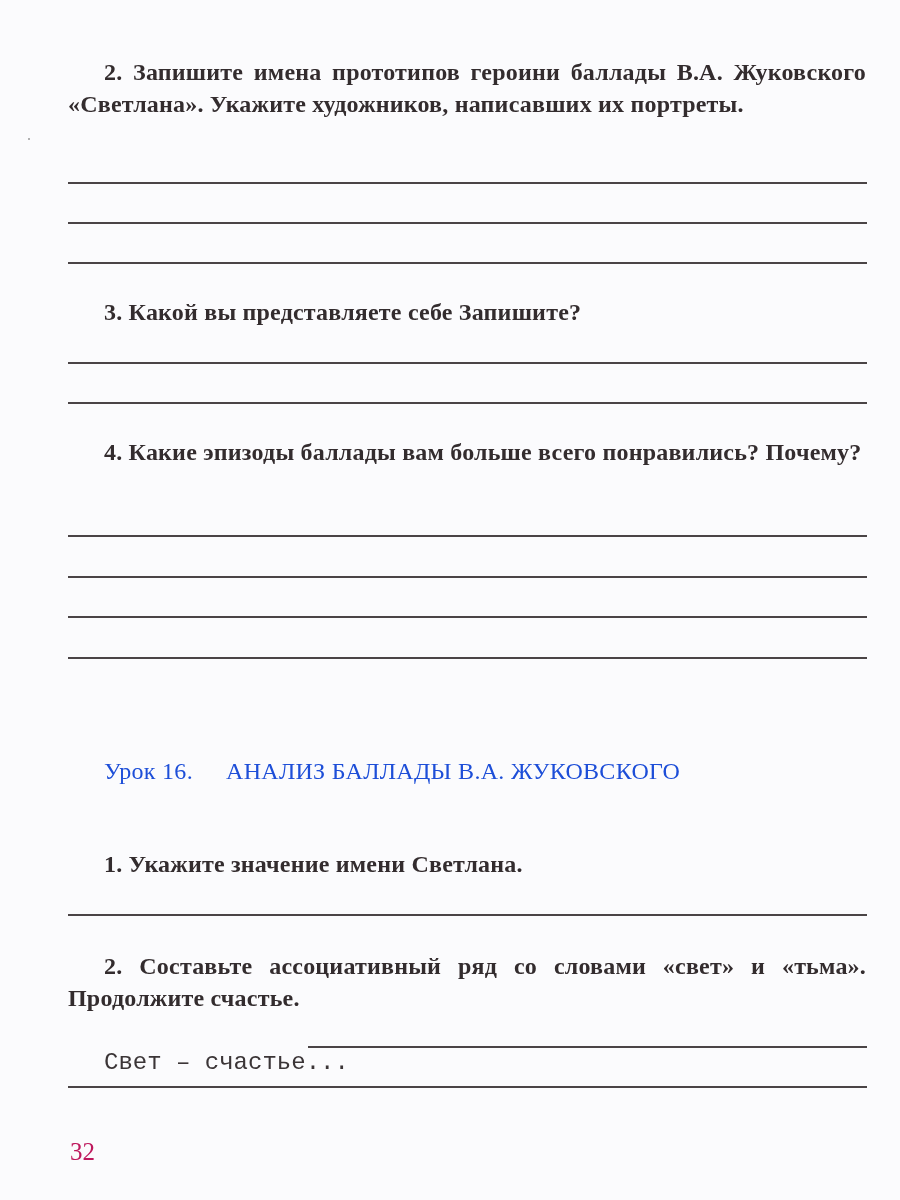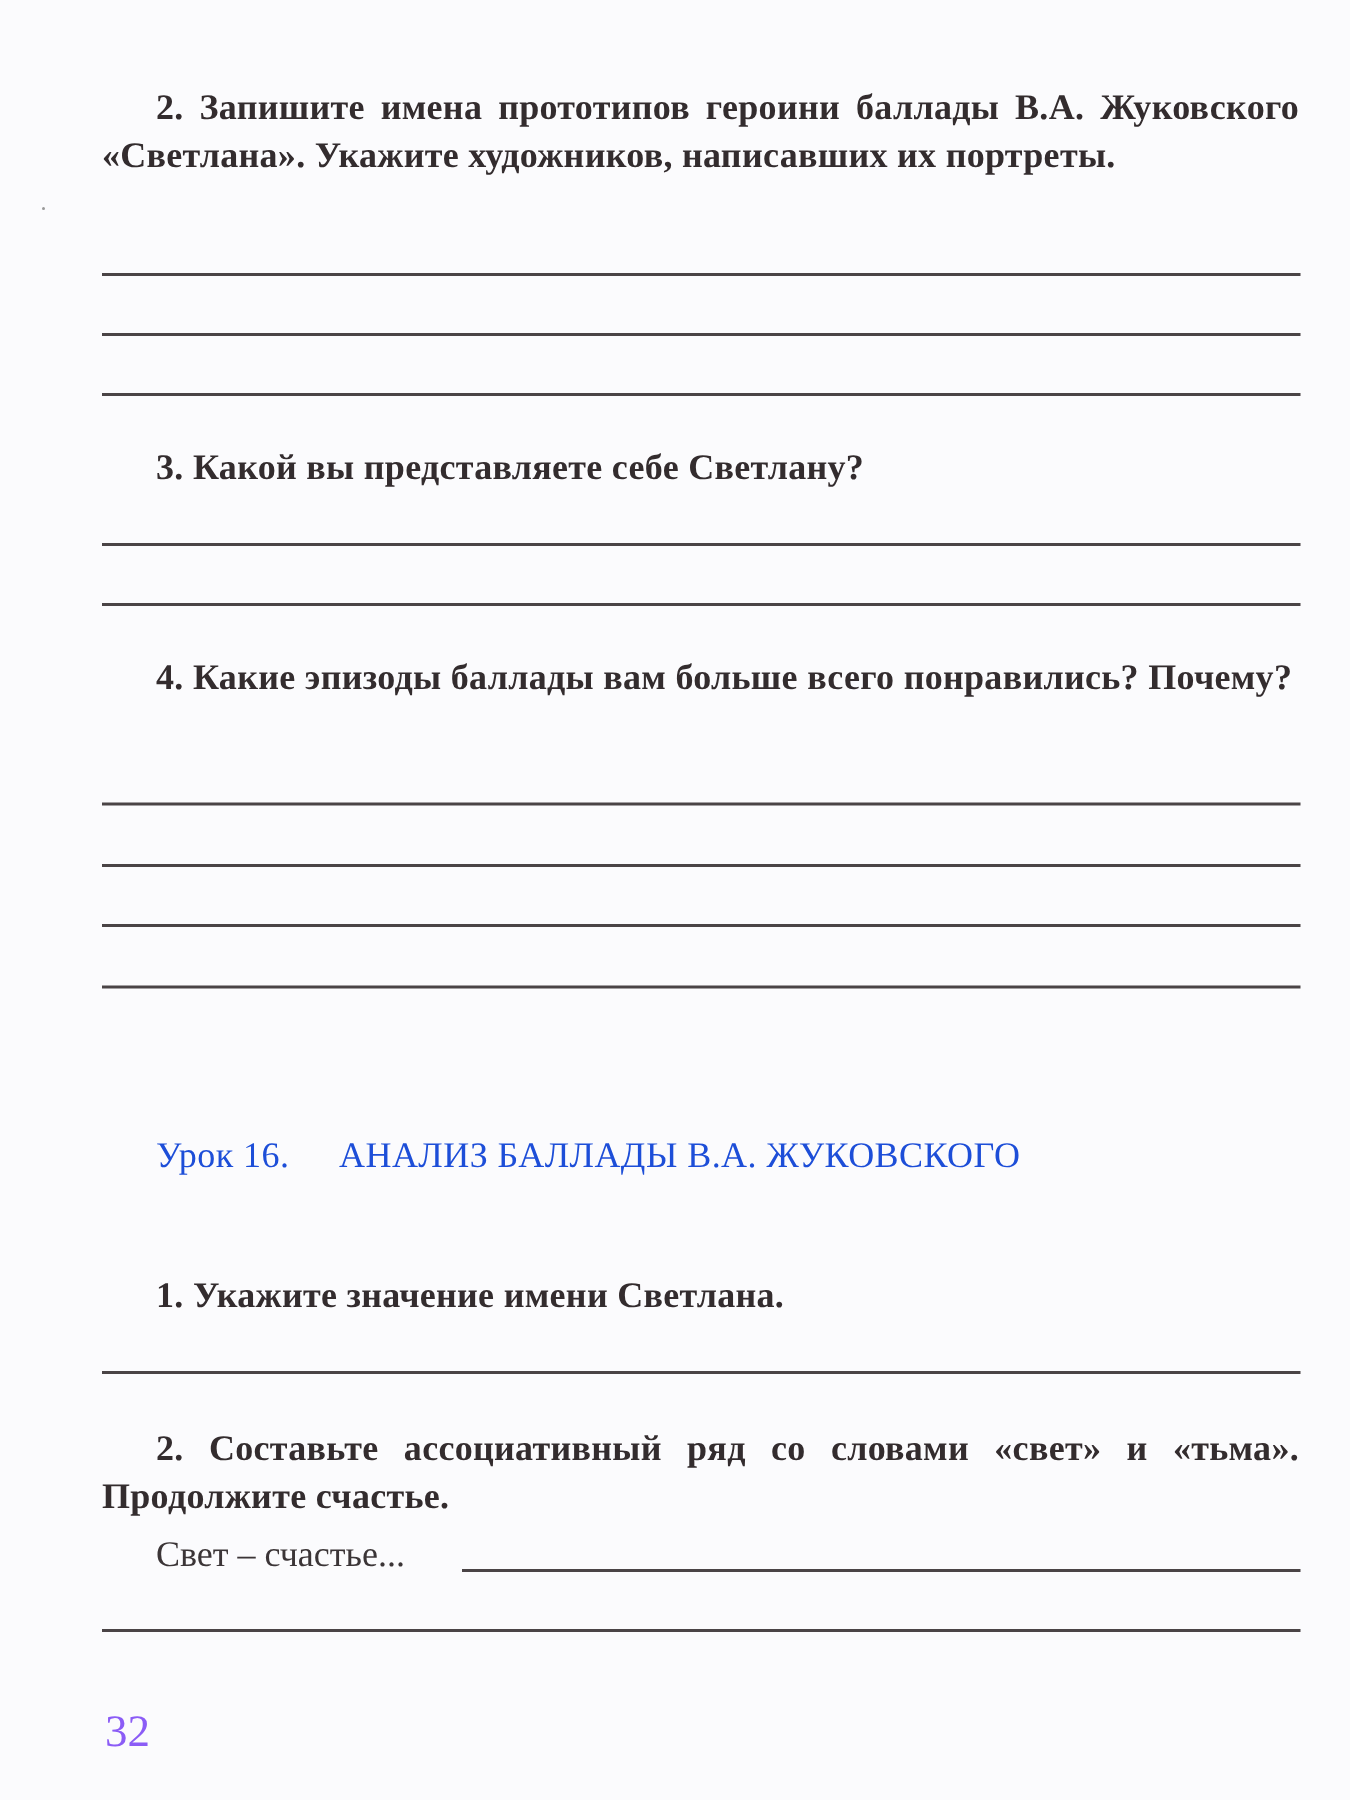--- a/index.html
+++ b/index.html
@@ -25,40 +25,40 @@
     .lesson {
       left: 104px; font-size: 24px; line-height: 38px; font-weight: normal;
       color: #1d4ed8; letter-spacing: 0.3px;
     }
     .lesson .num { display: inline-block; width: 122px; }
     .lesson .l2 { padding-left: 122px; display:block; }
     .plain {
       font-size: 24px; line-height: 30px; color: #3b3537;
     }
     .page-num {
-      left: 70px; top: 1138px; font-size: 30px; color: #8b5cf6;
+      left: 70px; top: 1138px; font-size: 25px; color: #be185d;
     }
     .speck { width: 2px; height: 2px; background: #999; border-radius: 50%; }
   </style>
 </head>
 <body>
 
 <div class="abs speck" style="left:28px; top:138px;"></div>
 
 <div class="abs q" style="top:56px;">
   <span class="indent"></span><span>2.</span>
   <span>Запишите имена прототипов героини баллады В.А. Жуковского «Светлана». Укажите художников, написавших их портреты.</span>
 </div>
 <div class="abs line full" style="top:182px;"></div>
 <div class="abs line full" style="top:222px;"></div>
 <div class="abs line full" style="top:262px;"></div>
 
 <div class="abs q" style="top:296px;">
   <span class="indent"></span><span>3.</span>
-  <span>Какой вы представляете себе Светлану?</span>
+  <span>Какой вы представляете себе Запишите?</span>
 </div>
 <div class="abs line full" style="top:362px;"></div>
 <div class="abs line full" style="top:402px;"></div>
 
 <div class="abs q" style="top:436px;">
   <span class="indent"></span><span>4.</span>
   <span>Какие эпизоды баллады вам больше всего понравились? Почему?</span>
 </div>
 <div class="abs line full" style="top:535px;"></div>
 <div class="abs line full" style="top:576px;"></div>
@@ -72,17 +72,17 @@
 <div class="abs q" style="top:848px;">
   <span class="indent"></span><span>1.</span>
   <span>Укажите значение имени Светлана.</span>
 </div>
 <div class="abs line full" style="top:914px;"></div>
 
 <div class="abs q" style="top:950px;">
   <span class="indent"></span><span>2.</span>
   <span>Составьте ассоциативный ряд со словами «свет» и «тьма». Продолжите счастье.</span>
 </div>
-<div class="abs plain" style="left:104px; top:1022px;">Свет – счастье...</div>
+<div class="abs plain" style="left:104px; top:1048px;font-family:Liberation Mono, monospace;">Свет – счастье...</div>
 <div class="abs line" style="left:308px; width:559px; top:1046px;"></div>
 <div class="abs line full" style="top:1086px;"></div>
 
 <div class="abs page-num">32</div>
 
 </body></html>

